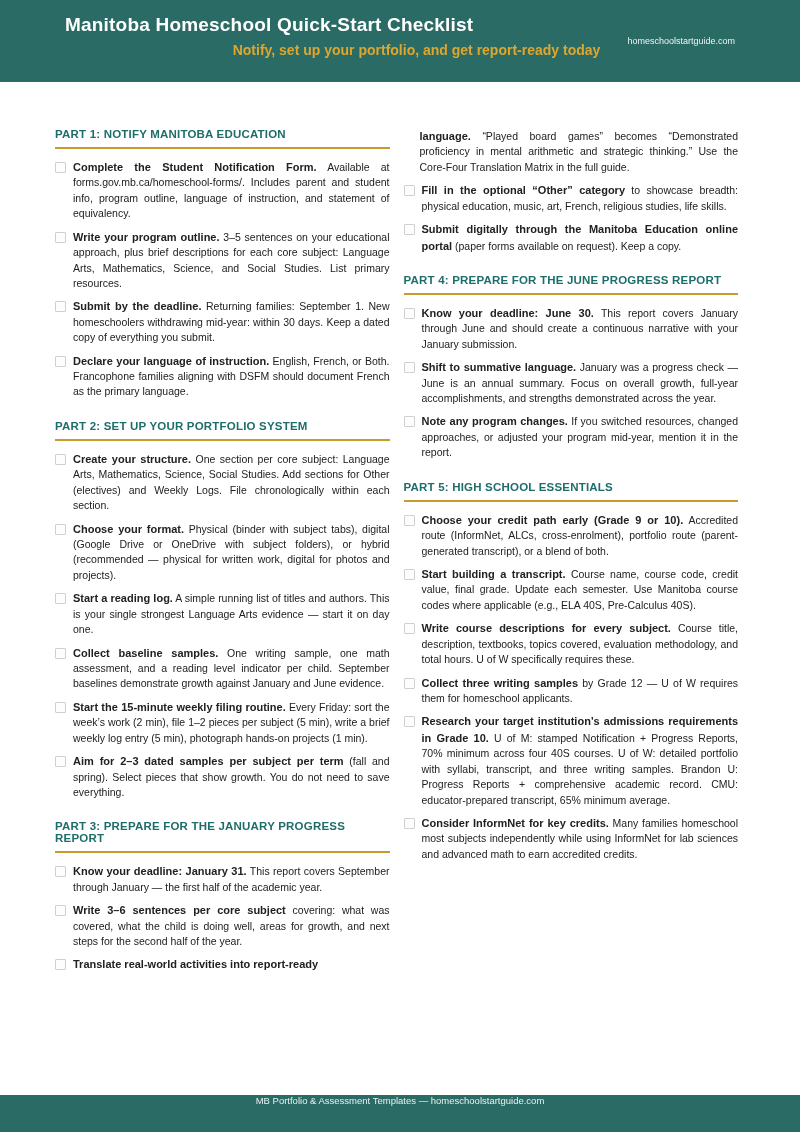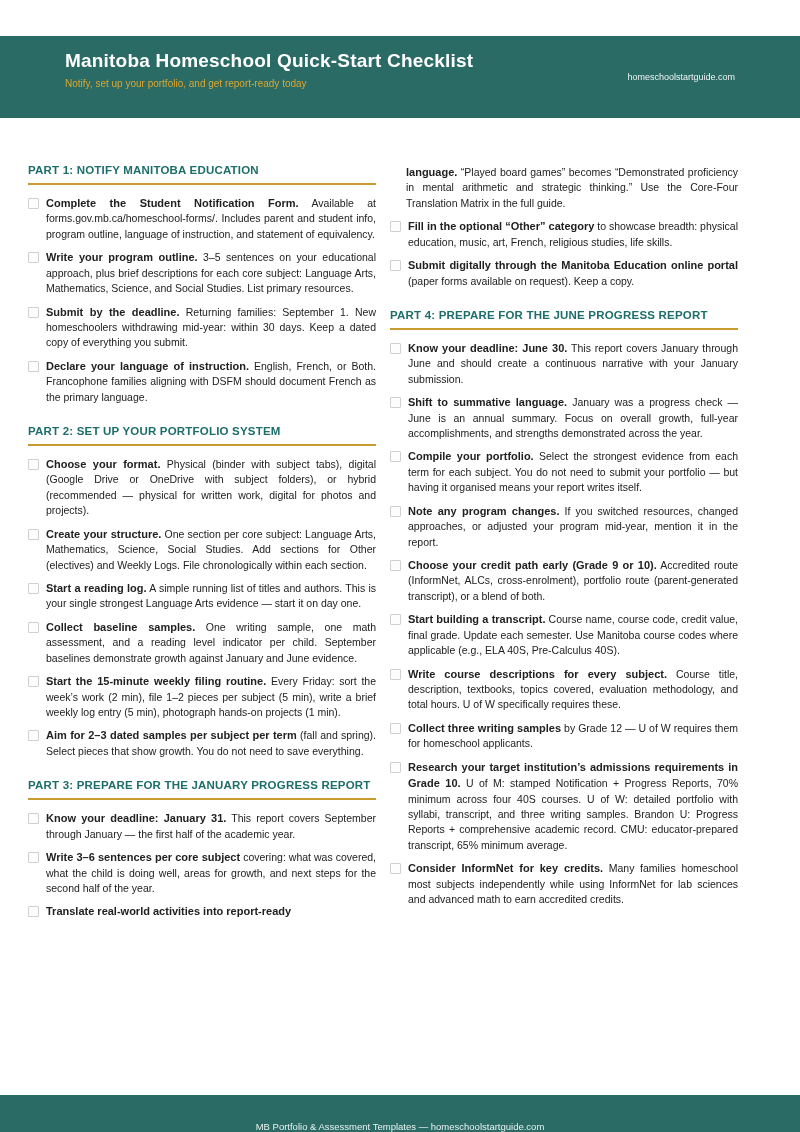--- a/index.html
+++ b/index.html
@@ -3,34 +3,34 @@
 <meta charset="utf-8">
 <style>
   html,body{margin:0;padding:0;}
   body{
     width:800px;height:1132px;position:relative;background:#ffffff;
     font-family:"Liberation Sans", sans-serif;color:#212121;overflow:hidden;
   }
   
   .header{
     background:#2a6b66;height:82px;box-sizing:border-box;
-    padding:14px 32px 0 65px;position:relative;margin-top:36px;
+    padding:14px 32px 0 65px;position:relative;
   }
   .header-title{
     margin:0;color:#ffffff;font-size:19px;font-weight:700;letter-spacing:0.2px;
   }
   .header-subtitle{
-    margin:6px 0 0 0;color:#dda62e;font-size:10px;font-weight:400;
+    margin:6px 0 0 0;color:#dda62e;font-size:14px;font-weight:700;text-align:center;
   }
   .header-site{
     position:absolute;right:65px;top:36px;color:#eef4f3;font-size:9px;text-align:right;
   }
   
   .content{
-    display:flex;gap:14px;padding:46px 62px 0 28px;box-sizing:border-box;
+    display:flex;gap:14px;padding:46px 62px 0 55px;box-sizing:border-box;
   }
   .col{flex:1;min-width:0;}
   .part-heading{
     margin:20px 0 10px 0;padding-bottom:7px;
     color:#1d6e6a;font-size:11.5px;font-weight:700;letter-spacing:0.2px;
     border-bottom:2px solid #c79b2e;
   }
   .part-heading.first{margin-top:0;}
   .item{
     display:flex;gap:7px;margin:0 0 7px 0;
@@ -40,21 +40,21 @@
     flex:none;width:9px;height:9px;margin-top:3px;
     border:1px solid #d0d0d0;border-radius:1px;background:#fdfdfd;
   }
   .itext{
     margin:0;font-size:10.5px;line-height:1.47;text-align:justify;
   }
   .itext b{font-size:11px;}
   
   .footer{
     position:absolute;left:0;bottom:0;width:800px;height:37px;background:#2a6b66;
-    display:flex;align-items:flex-end;justify-content:center;
+    display:flex;align-items:flex-start;justify-content:center;
   }
   .footer-text{color:#e9f1f0;font-size:9.5px;}
 </style>
 </head>
 <body>
 
 <div class="header">
   <h1 class="header-title">Manitoba Homeschool Quick-Start Checklist</h1>
   <p class="header-subtitle">Notify, set up your portfolio, and get report-ready today</p>
   <span class="header-site">homeschoolstartguide.com</span>
@@ -80,25 +80,25 @@
     </div>
     <div class="item">
       <span class="checkbox"></span>
       <p class="itext"><b>Declare your language of instruction.</b> <span>English, French, or Both.  Francophone families aligning with DSFM should document French as the primary language.</span></p>
     </div>
 
     <h2 class="part-heading">PART 2: SET UP YOUR PORTFOLIO SYSTEM</h2>
 
     <div class="item">
       <span class="checkbox"></span>
-      <p class="itext"><b>Choose your format.</b> <span>Physical (binder with subject tabs), digital (Google Drive or OneDrive with subject folders), or hybrid (recommended — physical for written work, digital for photos and projects).</span></p>
+      <p class="itext"><b>Create your structure.</b> <span>One section per core subject: Language Arts, Mathematics, Science, Social Studies.  Add sections for Other (electives) and Weekly Logs.  File chronologically within each section.</span></p>
     </div>
     <div class="item">
       <span class="checkbox"></span>
-      <p class="itext"><b>Create your structure.</b> <span>One section per core subject: Language Arts, Mathematics, Science, Social Studies.  Add sections for Other (electives) and Weekly Logs.  File chronologically within each section.</span></p>
+      <p class="itext"><b>Choose your format.</b> <span>Physical (binder with subject tabs), digital (Google Drive or OneDrive with subject folders), or hybrid (recommended — physical for written work, digital for photos and projects).</span></p>
     </div>
     <div class="item">
       <span class="checkbox"></span>
       <p class="itext"><b>Start a reading log.</b> <span>A simple running list of titles and authors. This is your single strongest Language Arts evidence — start it on day one.</span></p>
     </div>
     <div class="item">
       <span class="checkbox"></span>
       <p class="itext"><b>Collect baseline samples.</b> <span>One writing sample, one math assessment, and a reading level indicator per child. September baselines demonstrate growth against January and June evidence.</span></p>
     </div>
     <div class="item">
@@ -146,27 +146,24 @@
     <div class="item">
       <span class="checkbox"></span>
       <p class="itext"><b>Know your deadline:  June 30.</b> <span>This report covers January through June and should create a continuous narrative with your January submission.</span></p>
     </div>
     <div class="item">
       <span class="checkbox"></span>
       <p class="itext"><b>Shift to summative language.</b> <span>January was a progress check — June is an annual summary.  Focus on overall growth, full-year accomplishments, and strengths demonstrated across the year.</span></p>
     </div>
     <div class="item">
       <span class="checkbox"></span>
-      <p class="itext"><b>Compile your portfolio.</b> <span>Select the strongest evidence from each term for each subject.  You do not need to submit your portfolio — but having it organised means your report writes itself.</span></p>
-    </div>
-    <div class="item">
-      <span class="checkbox"></span>
       <p class="itext"><b>Note any program changes.</b> <span>If you switched resources, changed approaches, or adjusted your program mid-year, mention it in the report.</span></p>
     </div>
 
+    <h2 class="part-heading">PART 5: HIGH SCHOOL ESSENTIALS</h2>
 
     <div class="item">
       <span class="checkbox"></span>
       <p class="itext"><b>Choose your credit path early (Grade 9 or 10).</b> <span>Accredited route (InformNet, ALCs, cross-enrolment), portfolio route (parent-generated transcript), or a blend of both.</span></p>
     </div>
     <div class="item">
       <span class="checkbox"></span>
       <p class="itext"><b>Start building a transcript.</b> <span>Course name, course code, credit value, final grade.  Update each semester.  Use Manitoba course codes where applicable (e.g., ELA 40S, Pre-Calculus 40S).</span></p>
     </div>
     <div class="item">

